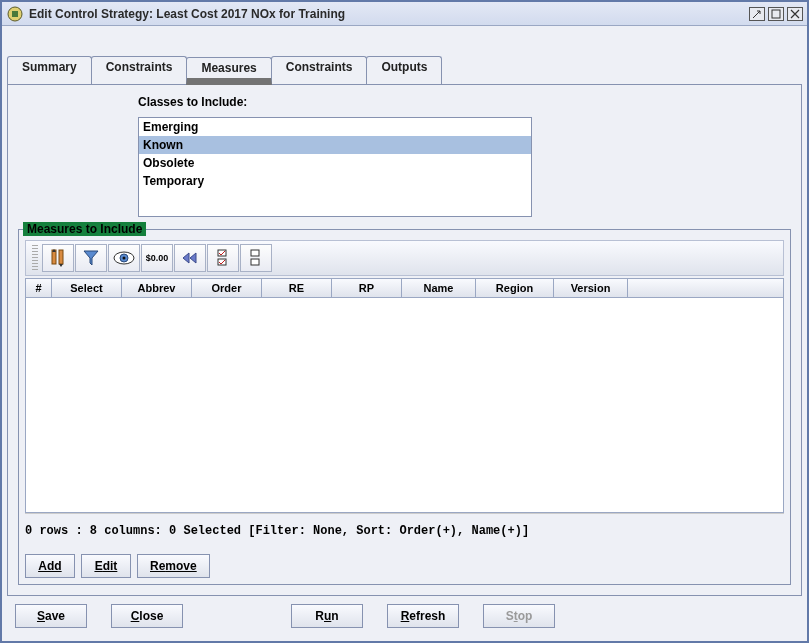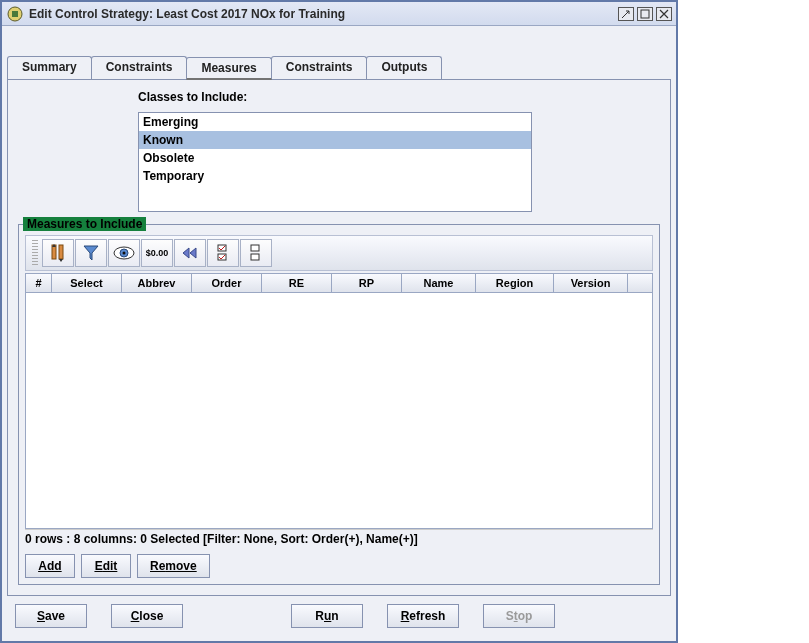--- a/index.html
+++ b/index.html
@@ -9,21 +9,21 @@
       font-family: Arial, sans-serif;
     }
     body {
       background: #ffffff;
       width: 809px;
       height: 643px;
       overflow: hidden;
     }
     .outer-frame {
       border: 2px solid #6279a8;
-      width: 678px;
+      width: 809px;
       height: 643px;
       background: #eef0f6;
       display: flex;
       flex-direction: column;
     }
     .titlebar {
       background: linear-gradient(to bottom, #e3e8f5, #d2dbee);
       border-bottom: 1px solid #9aa7c3;
       height: 24px;
       display: flex;
@@ -78,21 +78,21 @@
       border: 1px solid #8692b0;
       border-bottom: none;
       border-top-left-radius: 3px;
       border-top-right-radius: 3px;
       cursor: pointer;
       margin-right: -1px;
       position: relative;
     }
     .tab.active {
       background: #eef0f6;
-      border-bottom: 2px solid #737373;
+      border-bottom: 7px solid #737373;
       z-index: 2;
       top: 1px;
     }
     .tab-panel {
       border: 1px solid #8692b0;
       padding: 10px;
       flex: 1;
       display: flex;
       flex-direction: column;
       margin-top: 0;
@@ -186,22 +186,23 @@
     .table-body {
       flex: 1;
       border: 1px solid #9aa7c3;
       border-top: none;
       background: #fff;
       min-height: 200px;
     }
     .table-status {
       font-size: 12px;
       font-weight: bold;
-      padding: 2px 0;
+      padding: 10px 0;
       border-top: 1px solid #ccc;
+      font-family: Liberation Mono, monospace;
     }
     .crud-row {
       display: flex;
       gap: 6px;
       margin-top: 6px;
       text-decoration: underline;
     }
     .btn {
       background: linear-gradient(to bottom, #f9fafe, #dfe3ec);
       border: 1px solid #8692b0;

